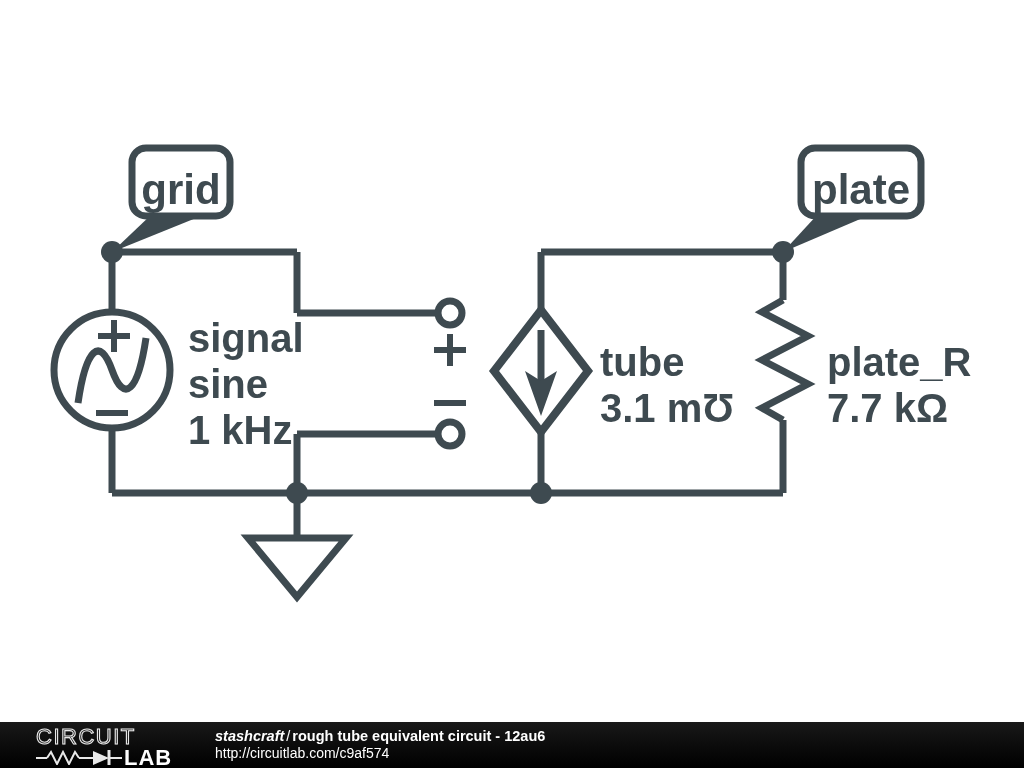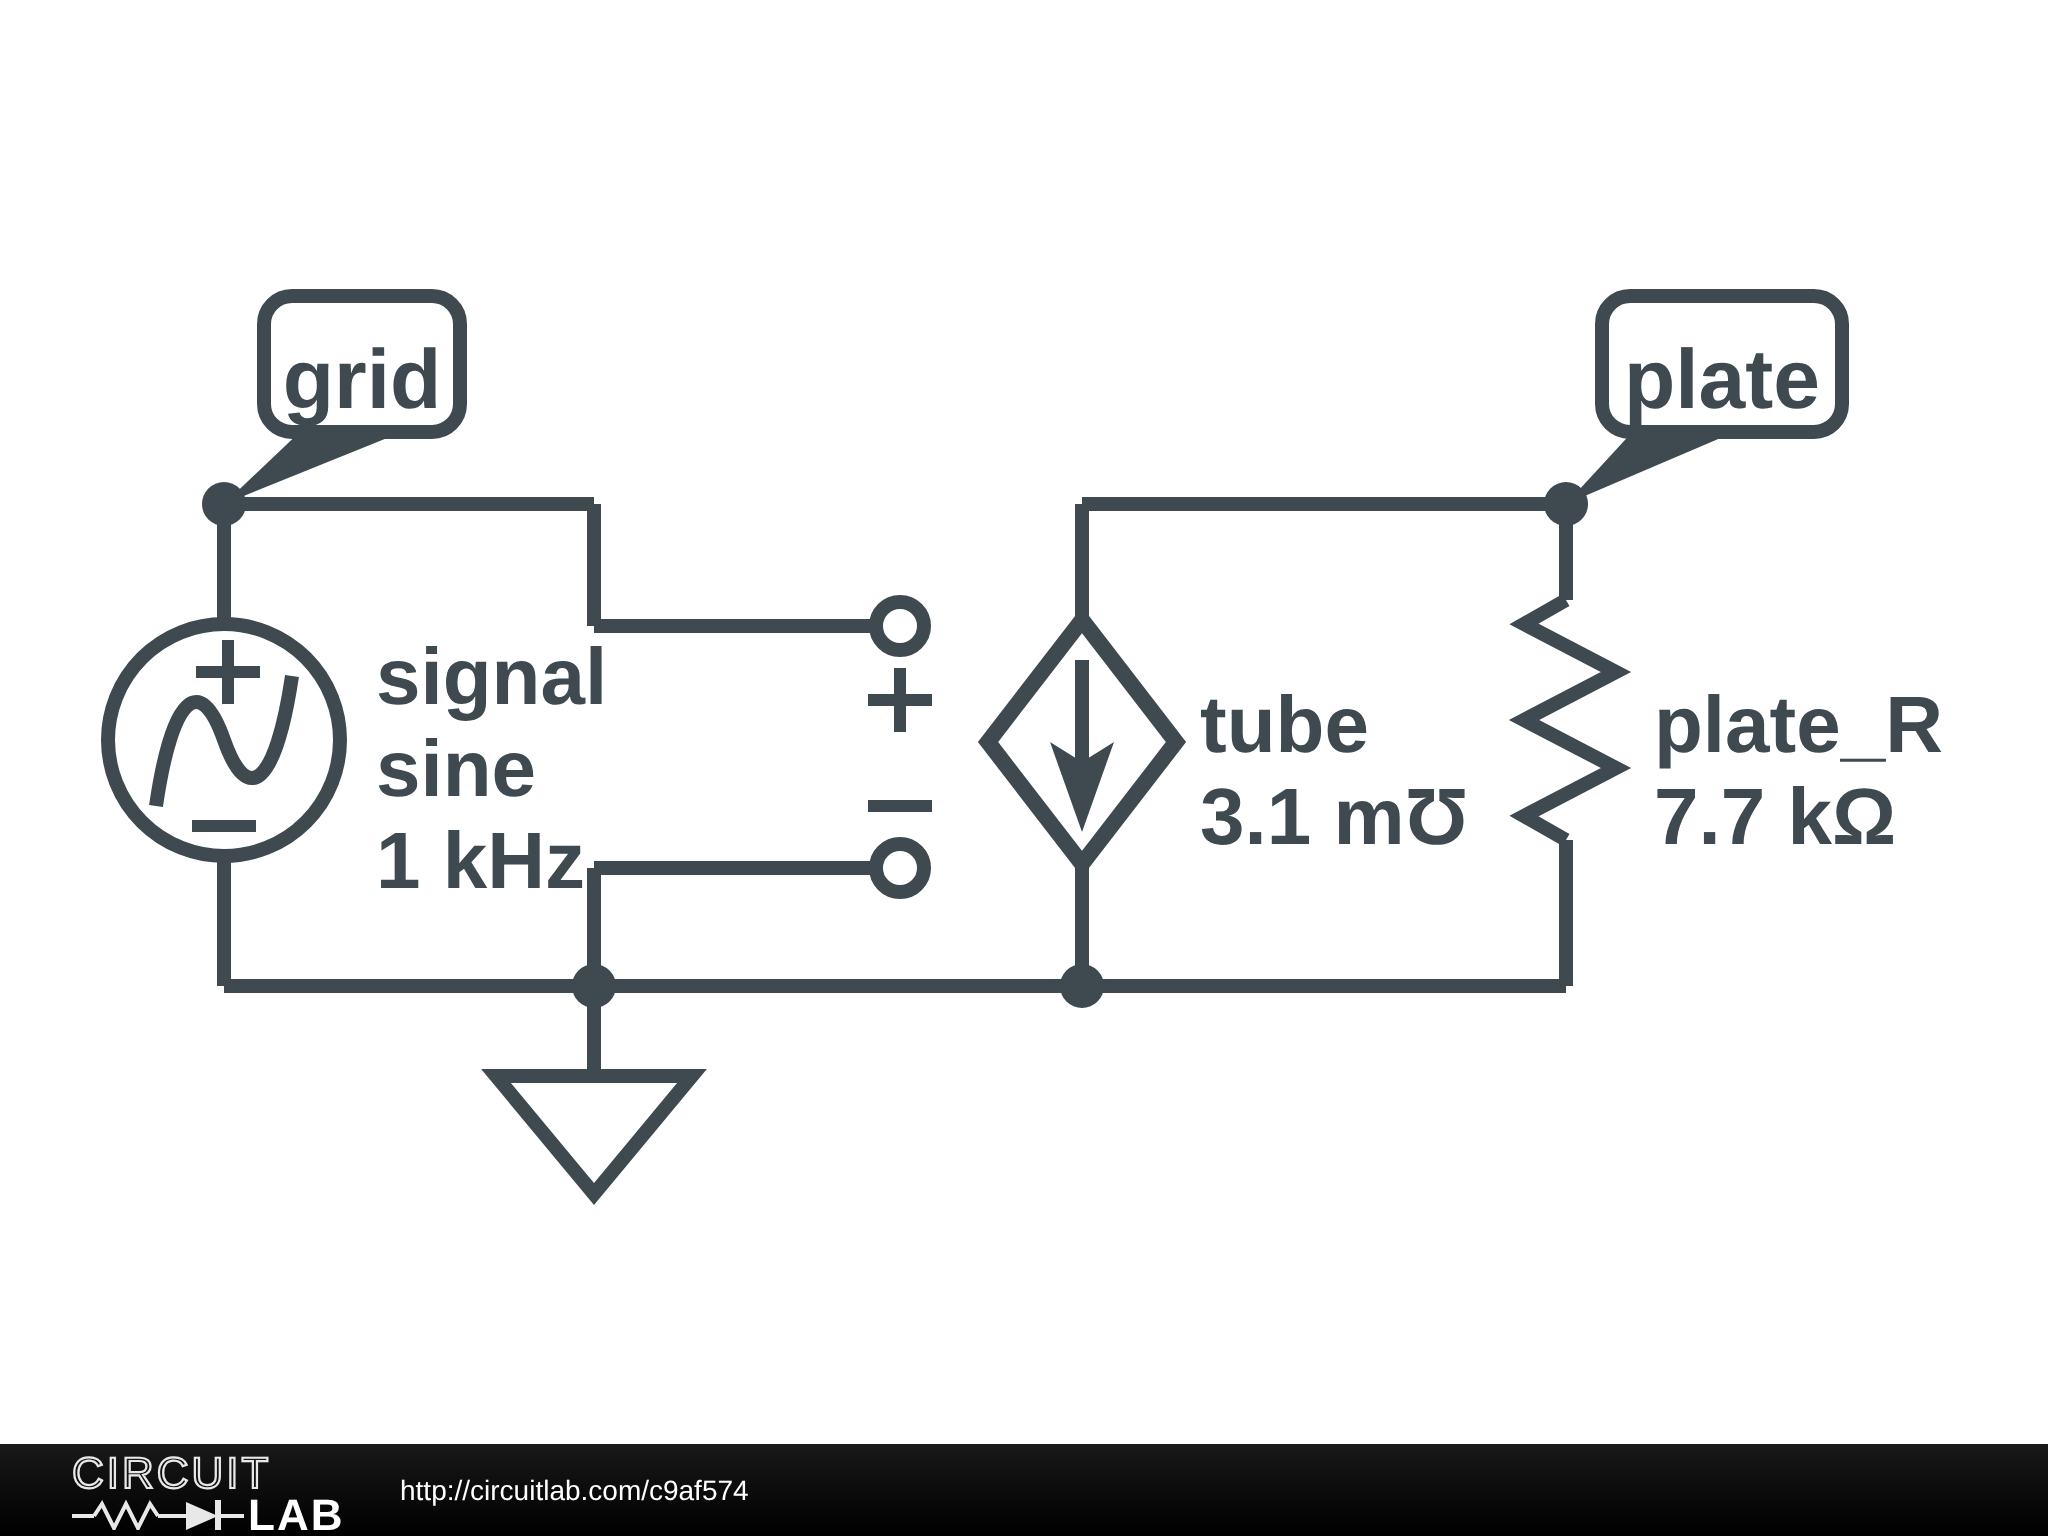--- a/index.html
+++ b/index.html
@@ -45,20 +45,21 @@
   #footer-banner {
     position: absolute;
     left: 0;
     top: 722px;
     width: 1024px;
     height: 46px;
     background: linear-gradient(to bottom, #191919 0%, #0d0d0d 45%, #000000 100%);
     display: flex;
     align-items: center;
     box-sizing: border-box;
+    gap: 15px;
   }
   #logo-block {
     width: 196px;
     height: 46px;
     flex: 0 0 196px;
     position: relative;
     padding-left: 36px;
     box-sizing: border-box;
   }
   #logo-svg { display:block; margin-top: 3px; }
@@ -190,15 +191,18 @@
         <line x1="43" y1="33" x2="57" y2="33"></line>
         <polygon points="57,26 73,33 57,40" fill="#e8e8e8" stroke="none"></polygon>
         <line x1="73" y1="25" x2="73" y2="41" stroke-width="3"></line>
         <line x1="73" y1="33" x2="86" y2="33"></line>
       </g>
       <text x="88" y="40" font-family="Liberation Sans, sans-serif" font-size="22" font-weight="bold" letter-spacing="1" fill="#ffffff">LAB</text>
     </svg>
   </div>
 
   <div id="banner-text">
+    <div class="banner-line1">
+      <span class="author">stashcraft</span><span class="sep">/</span><span class="title">rough tube equivalent circuit - 12au6</span>
+    </div>
     <div class="banner-line2">http://circuitlab.com/c9af574</div>
   </div>
 </div>
 
 </body></html>

